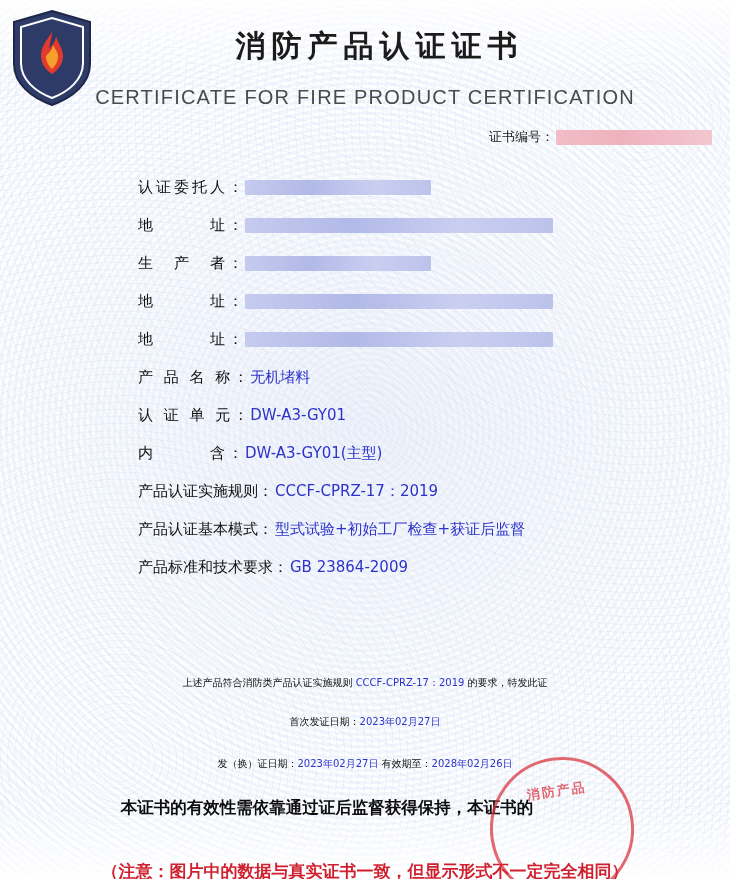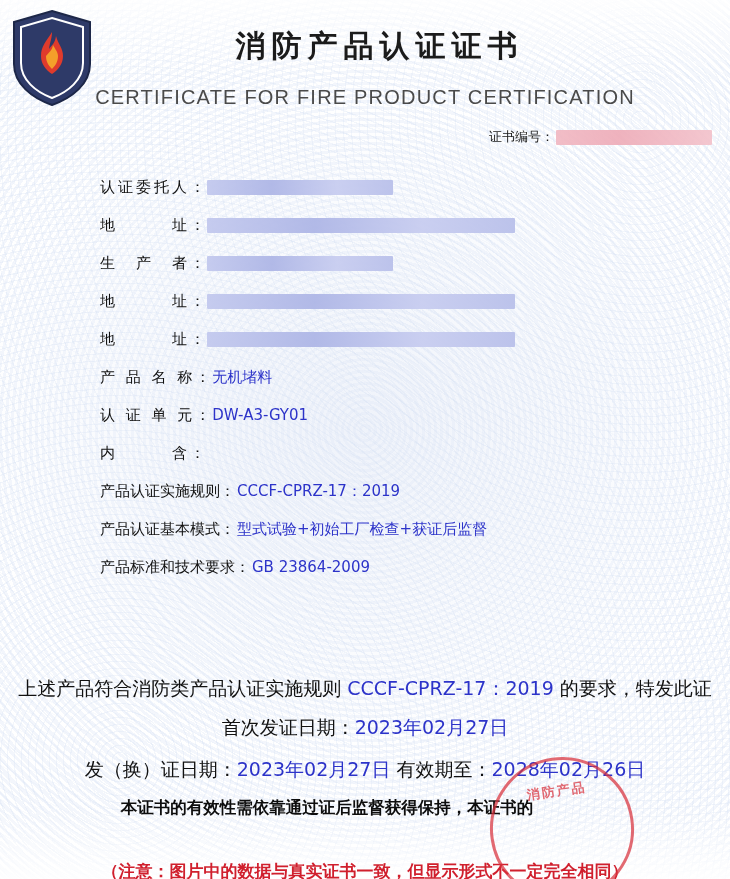--- a/index.html
+++ b/index.html
@@ -107,20 +107,21 @@
     top: 168px;
     width: 600px;
   }
   .field-row {
     display: flex;
     align-items: center;
     height: 38px;
     font-size: 15px;
     color: #111111;
     font-family: "DejaVu Sans", sans-serif;
+    margin-left: 38px;
   }
   .field-label {
     white-space: nowrap;
     color: #111111;
   }
   .field-label.sp-3 { letter-spacing: 3px; }
   .colon {
     margin: 0 2px 0 0;
     color: #111111;
   }
@@ -128,21 +129,21 @@
     color: #2c33c9;
     font-size: 15px;
     font-family: "DejaVu Sans", sans-serif;
   }
 
   
   .statement {
     position: absolute;
     width: 730px;
     text-align: center;
-    font-size: 19px;
+    font-size: 10px;
     color: #111111;
     font-family: "DejaVu Sans", sans-serif;
   }
   .statement .hl { color: #2c33c9; }
   .s1 { top: 676px; }
   .s2 { top: 715px; }
   .s3 { top: 757px; }
 
   .footer-note {
     position: absolute;
@@ -260,20 +261,21 @@
 
     <div class="field-row">
       <span class="field-label sp-3">认 证 单 元</span>
       <span class="colon">：</span>
       <span class="field-value">DW-A3-GY01</span>
     </div>
 
     <div class="field-row">
       <span class="field-label sp-3">内　　　含</span>
       <span class="colon">：</span>
+      <span class="field-value">DW-A3-GY01(主型)</span>
     </div>
 
     <div class="field-row">
       <span class="field-label">产品认证实施规则</span>
       <span class="colon">：</span>
       <span class="field-value">CCCF-CPRZ-17：2019</span>
     </div>
 
     <div class="field-row">
       <span class="field-label">产品认证基本模式</span>

